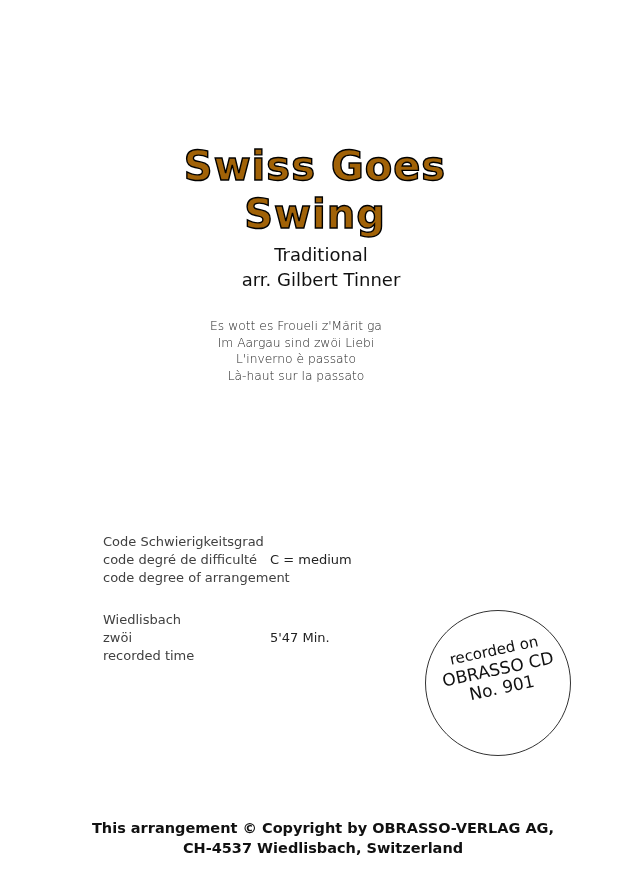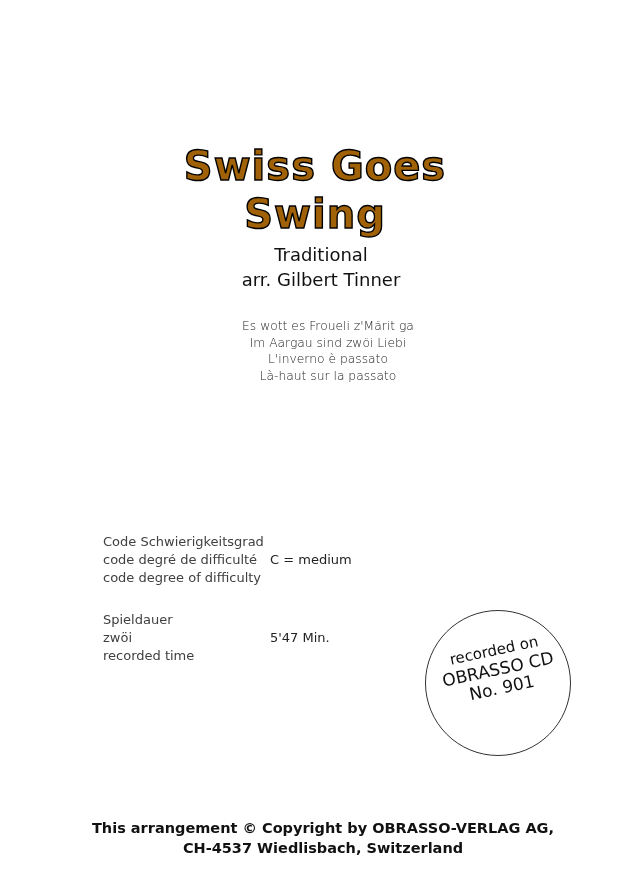--- a/index.html
+++ b/index.html
@@ -32,21 +32,21 @@
     .composer {
       left: 0; width: 630px;
       text-align: center;
       font-size: 18px;
       line-height: 24px;
       color: #111;
     }
     .composer-1 { top: 243px; left: 6px; }
     .composer-2 { top: 268px; left: 6px; }
     .songs {
-      left: 228px; width: 200px;
+      left: 196px; width: 200px;
       top: 318px;
       text-align: center;
       font-size: 12.3px;
       line-height: 16.5px;
       color: #222;
       font-weight: 300;
     }
     .songs div { white-space: nowrap; }
     .info-label {
       left: 103px;
@@ -106,26 +106,26 @@
 <div class="abs songs">
   <div>Es wott es Froueli z'Märit ga</div>
   <div>Im Aargau sind zwöi Liebi</div>
   <div>L'inverno è passato</div>
   <div>Là-haut sur la passato</div>
 </div>
 
 <div class="abs info-label difficulty-labels">
   <div>Code Schwierigkeitsgrad</div>
   <div>code degré de difficulté</div>
-  <div>code degree of difficulty</div>
+  <div>code degree of arrangement</div>
 </div>
 <div class="abs info-value difficulty-value">C = medium</div>
 
 <div class="abs info-label time-labels">
-  <div>Spieldauer</div>
+  <div>Wiedlisbach</div>
   <div>zwöi</div>
   <div>recorded time</div>
 </div>
 <div class="abs info-value time-value">5'47 Min.</div>
 
 <div class="abs stamp">
   <div class="stamp-text">
     <div class="stamp-line1">recorded on</div>
     <div class="stamp-line2">OBRASSO CD</div>
     <div class="stamp-line3">No. 901</div>

